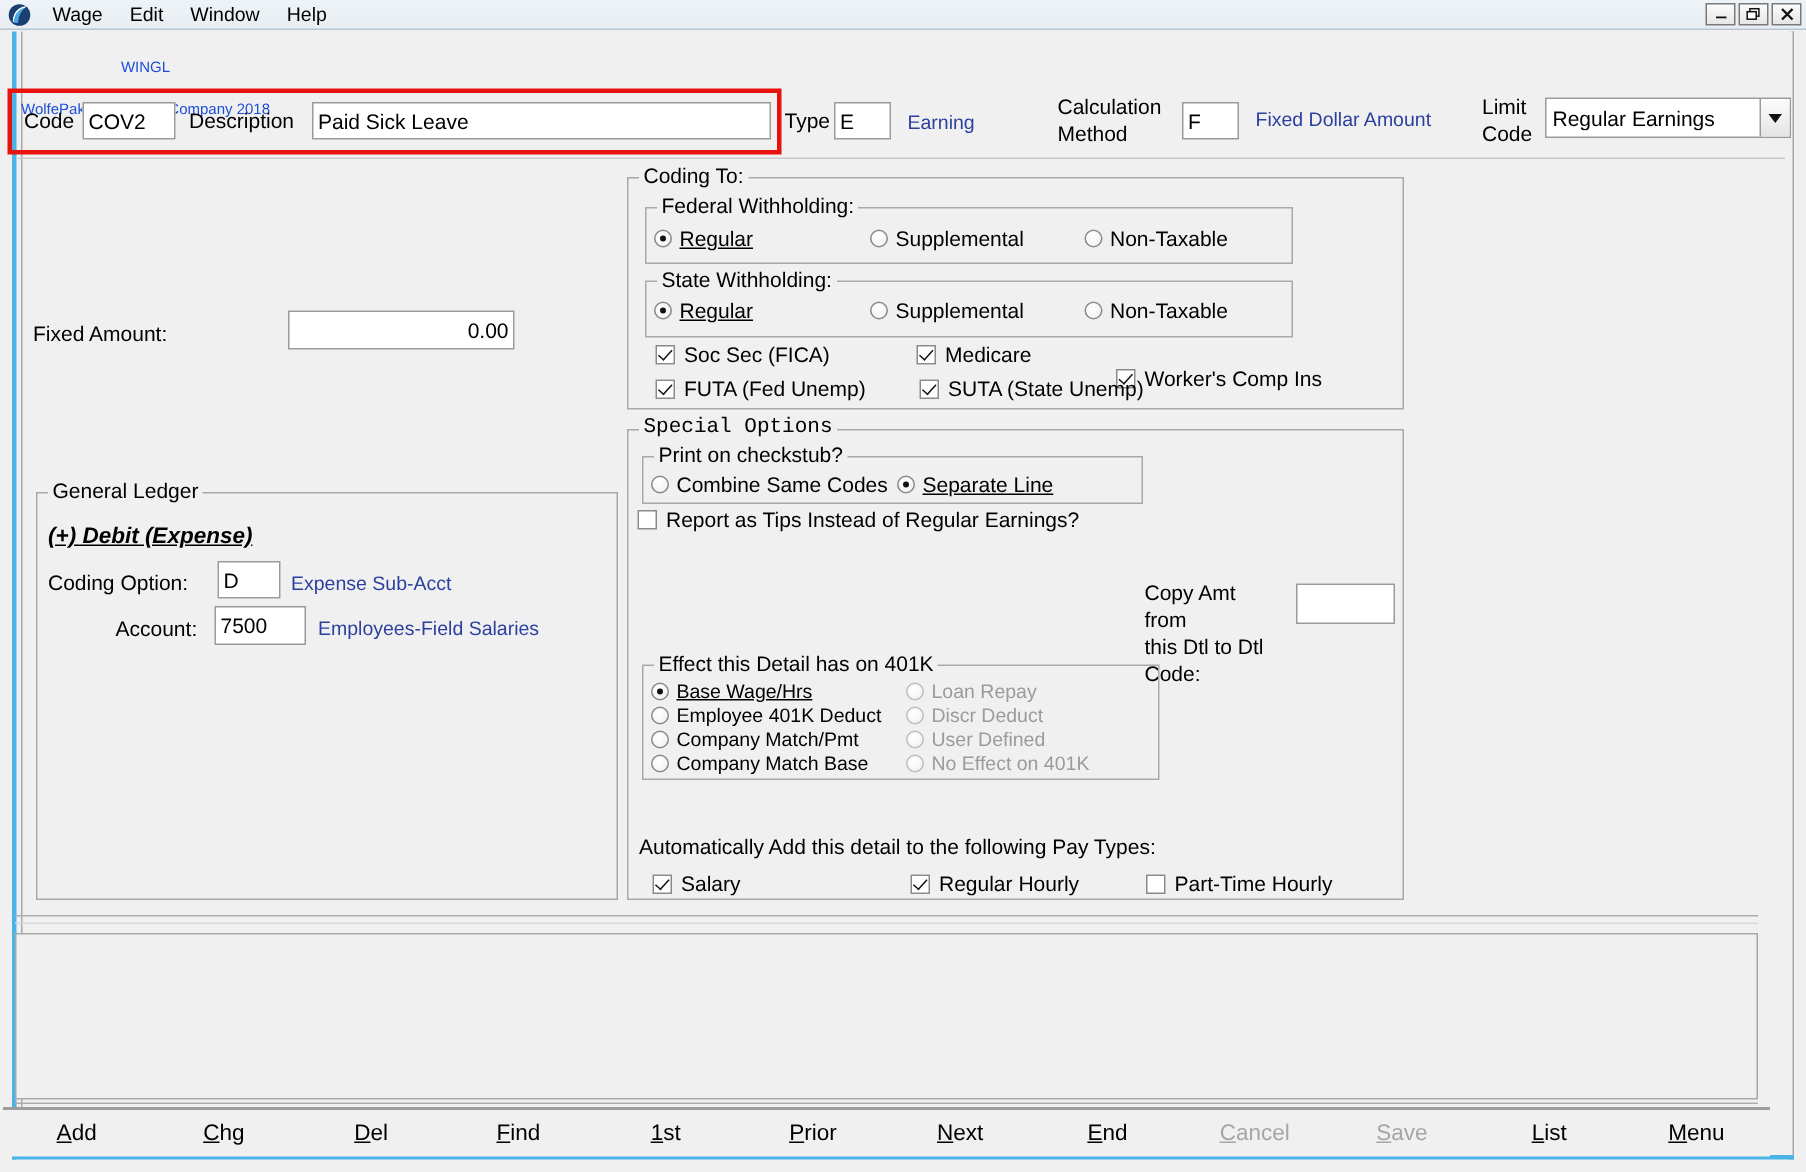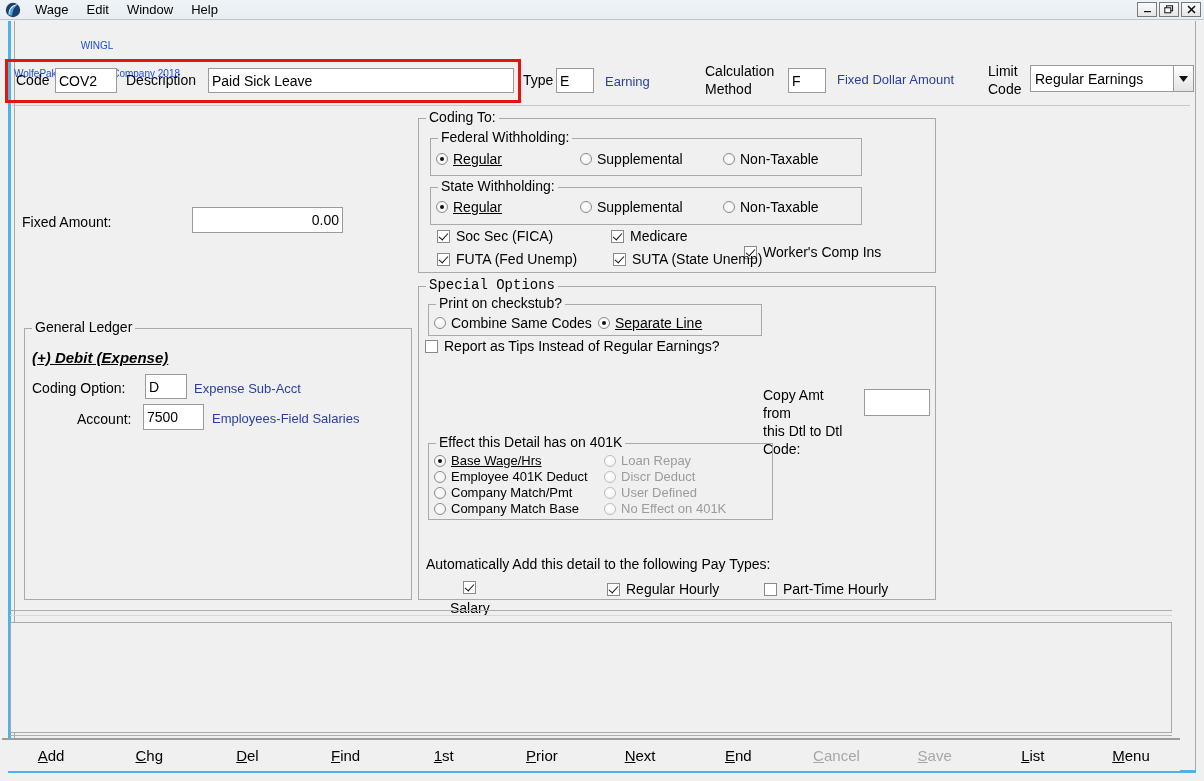--- a/index.html
+++ b/index.html
@@ -441,21 +441,21 @@
   <div class="radio dim" style="left:604px;top:485px;font-size:13px;">
     <span class="dot"></span>
     <span class="rlabel">User Defined</span>
   </div>
   <div class="radio dim" style="left:604px;top:501px;font-size:13px;">
     <span class="dot"></span>
     <span class="rlabel">No Effect on 401K</span>
   </div>
 
   <div class="lbl" style="left:426px;top:556px;">Automatically Add this detail to the following Pay Types:</div>
-  <div class="cbx checked" style="left:450px;top:581px;flex-direction:column;">
+  <div class="cbx checked" style="left:435px;top:581px;">
     <span class="box"></span>
     <span>Salary</span>
   </div>
   <div class="cbx checked" style="left:607px;top:581px;">
     <span class="box"></span>
     <span>Regular Hourly</span>
   </div>
   <div class="cbx" style="left:764px;top:581px;">
     <span class="box"></span>
     <span>Part-Time Hourly</span>

